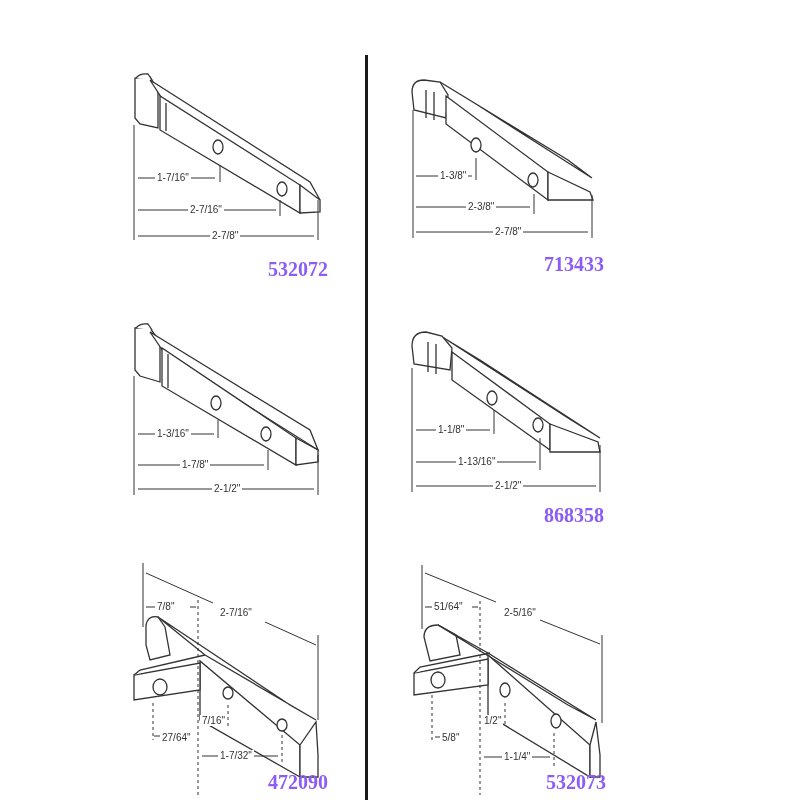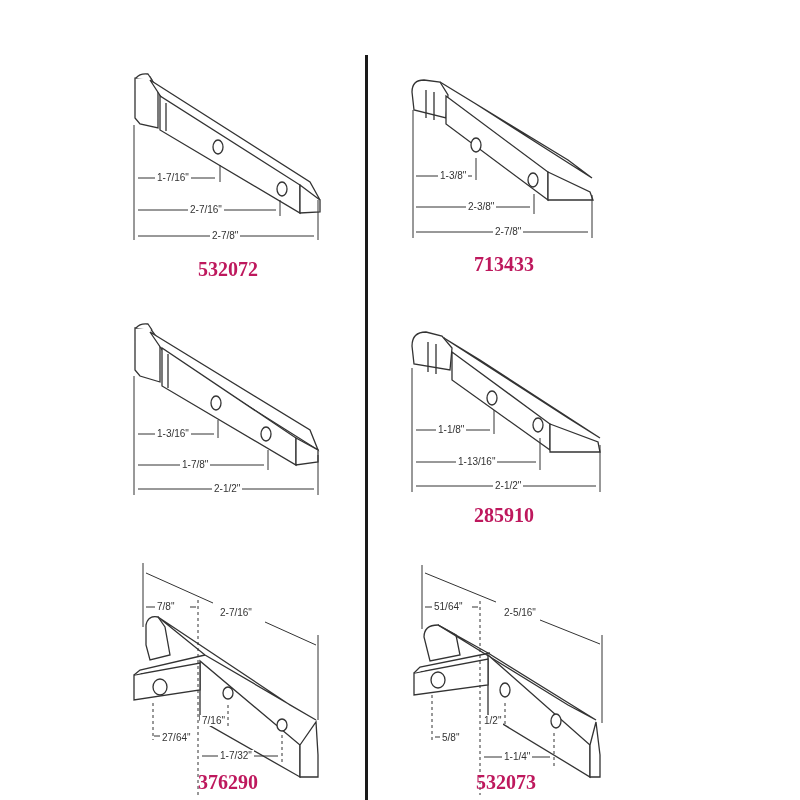--- a/index.html
+++ b/index.html
@@ -1,20 +1,20 @@
 <!DOCTYPE html>
 <html><head>
 <meta charset="utf-8">
 <style>
   html, body { margin:0; padding:0; background:#ffffff; }
   body { width:800px; height:800px; position:relative; overflow:hidden; font-family:"Liberation Sans", sans-serif; }
   .divider { position:absolute; left:365px; top:55px; width:3px; height:745px; background:#1a1a1a; }
   .part { position:absolute; }
   .part svg { position:absolute; left:0; top:0; overflow:visible; }
-  .part-number { position:absolute; font-family:"Liberation Serif", serif; font-weight:bold; font-size:20px; color:#be185d; width:200px; text-align:center; }
+  .part-number { position:absolute; font-family:"Liberation Serif", serif; font-weight:bold; font-size:20px; color:#8b5cf6; width:200px; text-align:right; }
   .dim { position:absolute; font-size:10px; color:#333; background:#fff; padding:0 2px; white-space:nowrap; line-height:11px; }
 </style>
 </head>
 <body>
 
 <div class="divider"></div>
 
 <div class="part" style="left:0;top:0;width:365px;height:290px;">
   <svg width="365" height="290">
     <g fill="#fff" stroke="#333" stroke-width="1.3">
@@ -117,21 +117,21 @@
       <line x1="126" y1="100" x2="126" y2="124"></line>
       <line x1="172" y1="128" x2="172" y2="160"></line>
       <line x1="48" y1="120" x2="122" y2="120"></line>
       <line x1="48" y1="152" x2="168" y2="152"></line>
       <line x1="48" y1="176" x2="228" y2="176"></line>
     </g>
   </svg>
   <span class="dim" style="left:68px;top:114px;">1-1/8"</span>
   <span class="dim" style="left:88px;top:146px;">1-13/16"</span>
   <span class="dim" style="left:125px;top:170px;">2-1/2"</span>
-  <div class="part-number" style="left:36px;top:194px;">285910</div>
+  <div class="part-number" style="left:36px;top:194px;">868358</div>
 </div>
 
 <div class="part" style="left:0;top:555px;width:365px;height:245px;">
   <svg width="365" height="245">
     <g fill="#fff" stroke="#333" stroke-width="1.3">
 
       <path d="M146,70 Q148,60 158,62 L165,72 L170,100 L150,105 L146,90 Z"></path>
 
       <path d="M158,62 L290,150 L316,165 L205,100 Z"></path>
 
@@ -157,21 +157,21 @@
       <line x1="282" y1="180" x2="282" y2="210" stroke-dasharray="3,3"></line>
       <line x1="154" y1="181" x2="160" y2="181"></line>
       <line x1="202" y1="201" x2="278" y2="201"></line>
     </g>
   </svg>
   <span class="dim" style="left:155px;top:46px;">7/8"</span>
   <span class="dim" style="left:218px;top:52px;">2-7/16"</span>
   <span class="dim" style="left:200px;top:160px;">7/16"</span>
   <span class="dim" style="left:160px;top:177px;">27/64"</span>
   <span class="dim" style="left:218px;top:195px;">1-7/32"</span>
-  <div class="part-number" style="left:128px;top:216px;">376290</div>
+  <div class="part-number" style="left:128px;top:216px;">472090</div>
 </div>
 
 <div class="part" style="left:368px;top:555px;width:432px;height:245px;">
   <svg width="432" height="245">
     <g fill="#fff" stroke="#333" stroke-width="1.3">
       <path d="M56,82 Q56,70 70,70 L88,80 L92,100 L62,106 Z"></path>
       <path d="M70,70 L200,150 L228,165 L120,98 Z"></path>
       <path d="M120,100 L120,160 L222,222 L222,190 Z"></path>
       <path d="M222,190 L228,167 L232,200 L232,222 L222,222 Z"></path>
       <path d="M46,118 L46,140 L120,130 L120,104 Z"></path>

